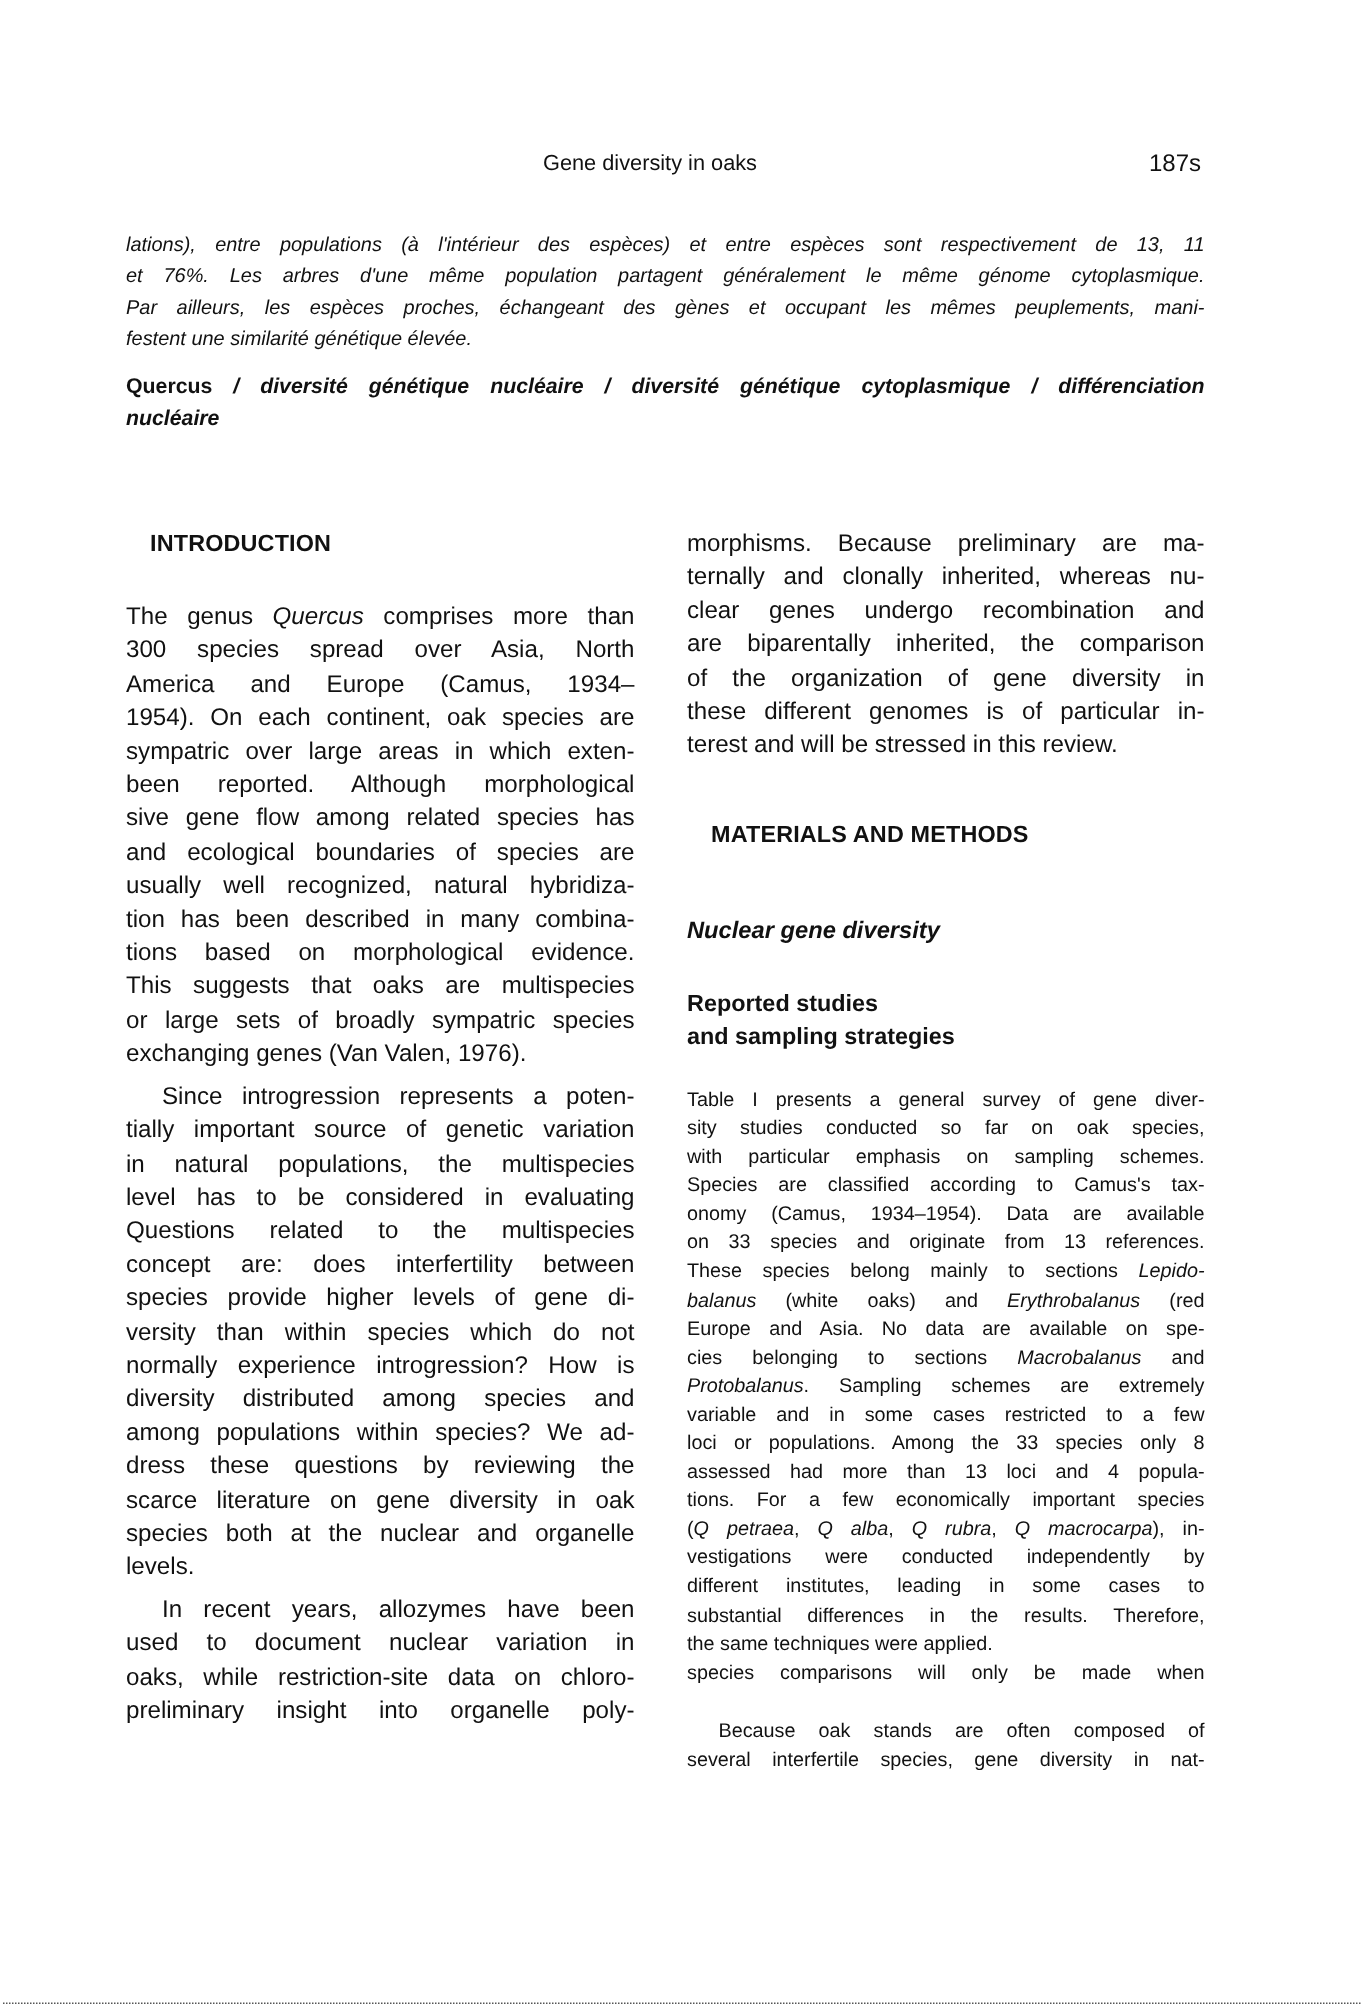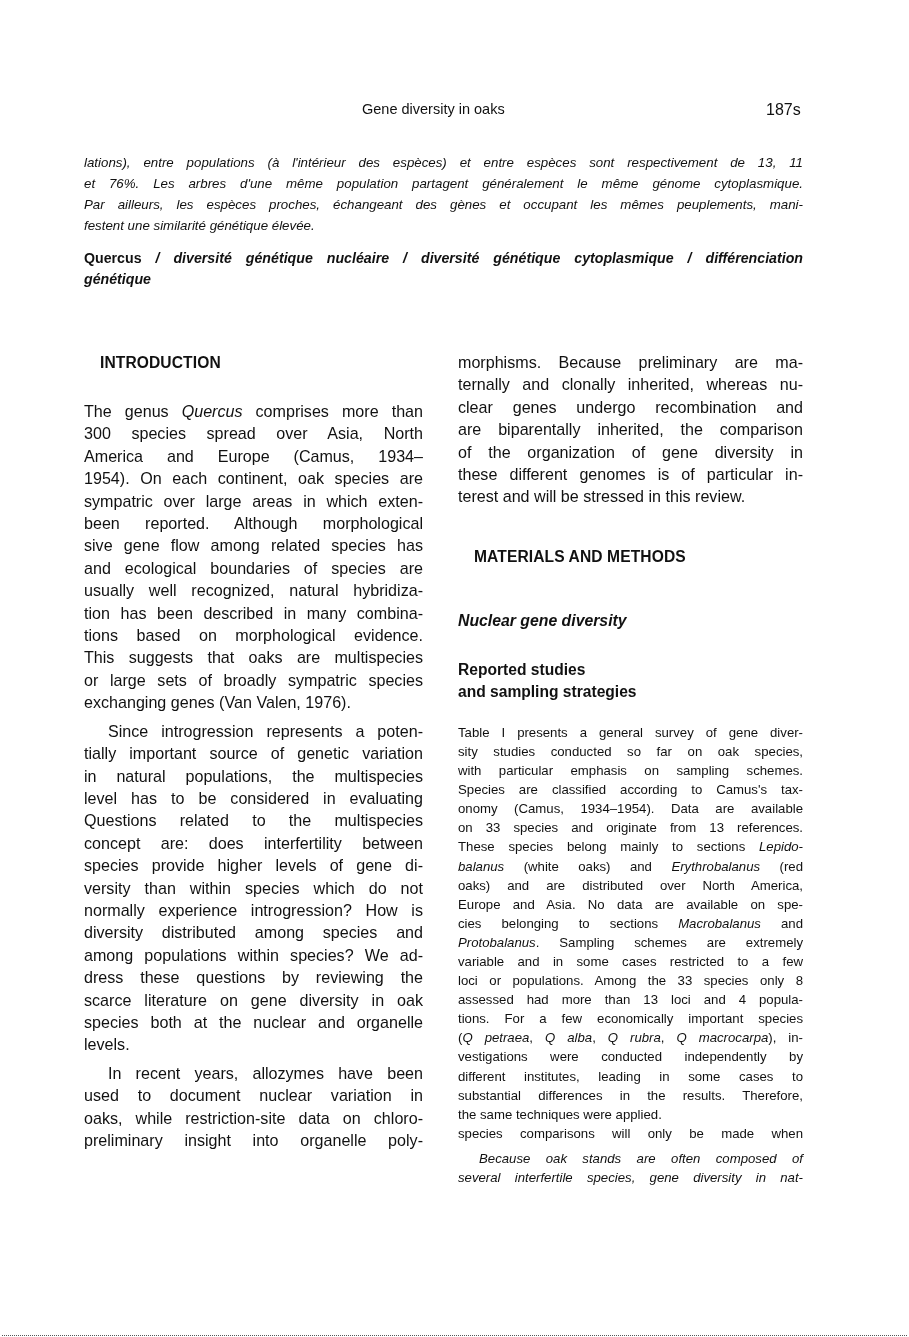--- a/index.html
+++ b/index.html
@@ -143,21 +143,21 @@
 
 <p class="abstract">
   <span class="line">lations), entre populations (à l'intérieur des espèces) et entre espèces sont respectivement de 13, 11</span>
   <span class="line">et 76%. Les arbres d'une même population partagent généralement le même génome cytoplasmique.</span>
   <span class="line">Par ailleurs, les espèces proches, échangeant des gènes et occupant les mêmes peuplements, mani-</span>
   <span class="line last">festent une similarité génétique élevée.</span>
 </p>
 
 <p class="keywords">
   <span class="line"><span>Quercus</span><span class="it"> / diversité génétique nucléaire / diversité génétique cytoplasmique / différenciation</span></span>
-  <span class="line last it">génétique</span>
+  <span class="line last it">nucléaire</span>
 </p>
 
 <div class="col col-left">
   <h2 class="section-heading" style="margin-top:4px;">INTRODUCTION</h2>
 
   <p class="big-text" style="margin-top:28px;">
     <span class="line"><span>The genus </span><span class="it">Quercus</span><span> comprises more than</span></span>
     <span class="line">300 species spread over Asia, North</span>
     <span class="line">America and Europe (Camus, 1934–</span>
     <span class="line">1954). On each continent, oak species are</span>
@@ -221,35 +221,34 @@
 
   <p class="small-text" style="margin-top:20px;">
     <span class="line">Table I presents a general survey of gene diver-</span>
     <span class="line">sity studies conducted so far on oak species,</span>
     <span class="line">with particular emphasis on sampling schemes.</span>
     <span class="line">Species are classified according to Camus's tax-</span>
     <span class="line">onomy (Camus, 1934–1954). Data are available</span>
     <span class="line">on 33 species and originate from 13 references.</span>
     <span class="line"><span>These species belong mainly to sections </span><span class="it">Lepido-</span></span>
     <span class="line"><span class="it">balanus</span><span> (white oaks) and </span><span class="it">Erythrobalanus</span><span> (red</span></span>
-    <span class="line">oaks) and are distributed over North America,</span>
     <span class="line">Europe and Asia. No data are available on spe-</span>
     <span class="line"><span>cies belonging to sections </span><span class="it">Macrobalanus</span><span> and</span></span>
     <span class="line"><span class="it">Protobalanus</span><span>. Sampling schemes are extremely</span></span>
     <span class="line">variable and in some cases restricted to a few</span>
     <span class="line">loci or populations. Among the 33 species only 8</span>
     <span class="line">assessed had more than 13 loci and 4 popula-</span>
     <span class="line">tions. For a few economically important species</span>
     <span class="line"><span>(</span><span class="it">Q petraea</span><span>, </span><span class="it">Q alba</span><span>, </span><span class="it">Q rubra</span><span>, </span><span class="it">Q macrocarpa</span><span>), in-</span></span>
     <span class="line">vestigations were conducted independently by</span>
     <span class="line">different institutes, leading in some cases to</span>
     <span class="line">substantial differences in the results. Therefore,</span>
     <span class="line last">the same techniques were applied.</span>
     <span class="line">species comparisons will only be made when</span>
   </p>
 
-  <p class="small-text" style="margin-top:6px;font-style:italic;">
+  <p class="small-text" style="margin-top:20px;">
     <span class="line indent-s">Because oak stands are often composed of</span>
     <span class="line">several interfertile species, gene diversity in nat-</span>
   </p>
 </div>
 
 <div class="bottom-rule"></div>
 
 </body></html>

